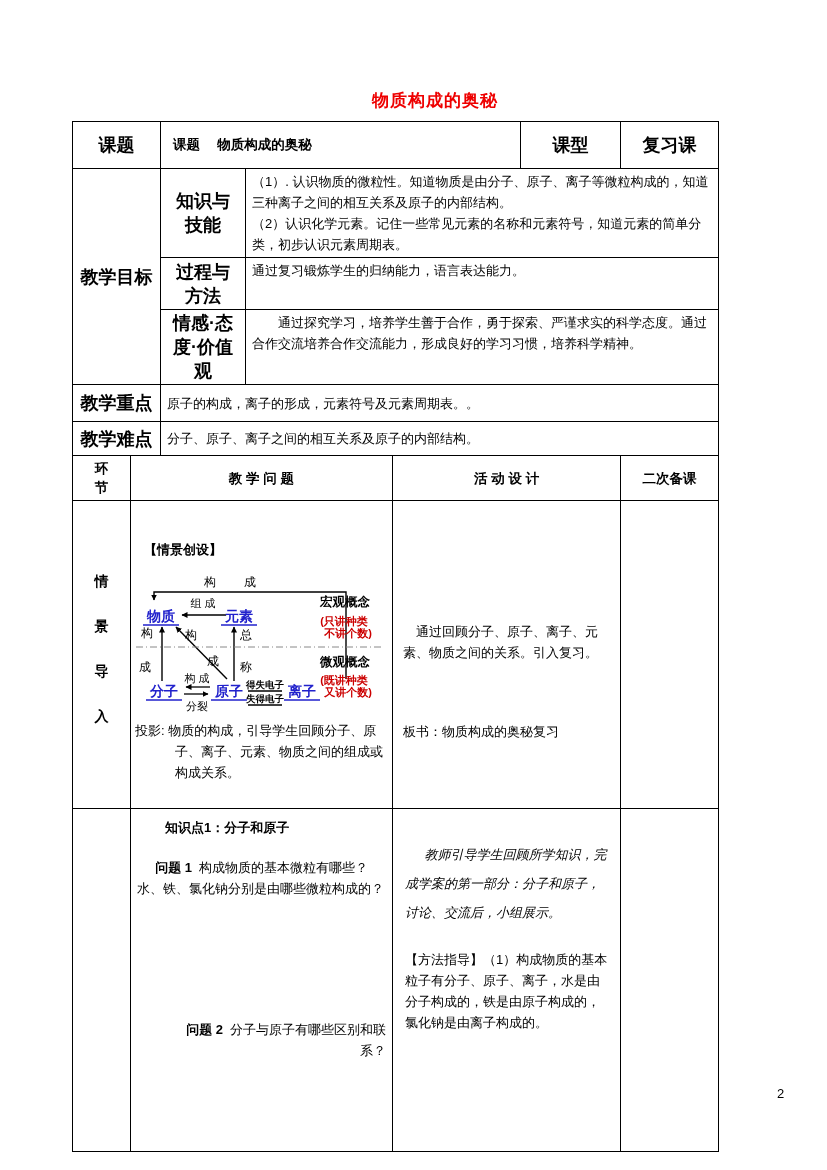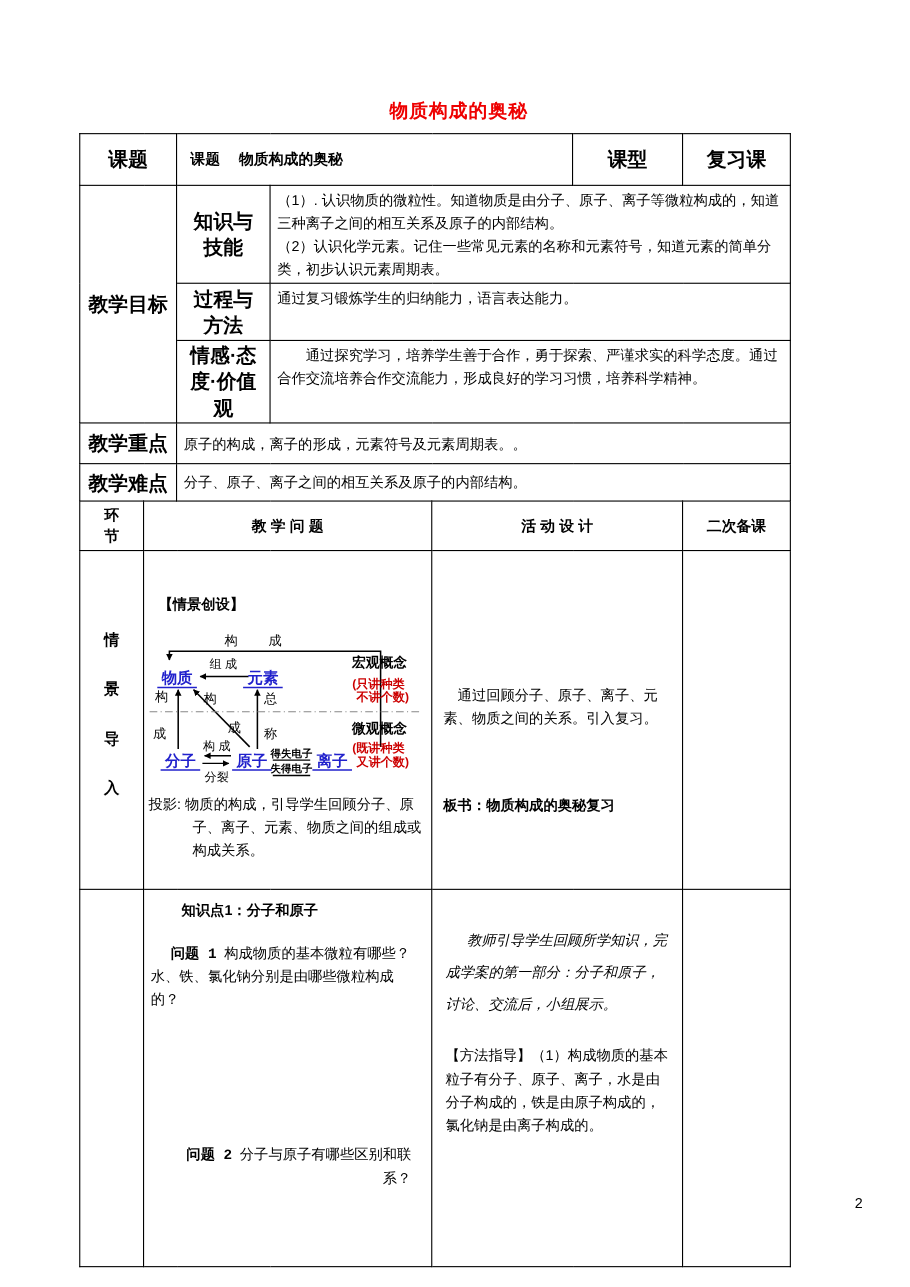--- a/index.html
+++ b/index.html
@@ -3,21 +3,21 @@
 <meta charset="utf-8">
 <style>
   * { margin:0; padding:0; box-sizing:border-box; }
   html,body { background:#fff; }
   body {
     width:827px; height:1170px; position:relative;
     font-family:"Liberation Sans","DejaVu Sans",sans-serif;
     color:#000; font-size:13px;
   }
   .doc-title {
-    position:absolute; left:94px; top:89px; width:646px;
+    position:absolute; left:112px; top:89px; width:646px;
     text-align:center; font-size:17px; font-weight:bold; color:#ee0000;
     letter-spacing:1px;
   }
   table.lesson {
     position:absolute; left:72px; top:121px; width:646px;
     border-collapse:collapse; table-layout:fixed;
   }
   td { border:1px solid #000; vertical-align:top; overflow:hidden; }
   .lbl { text-align:center; vertical-align:middle; font-weight:bold; font-size:18px; }
   .ws { white-space:pre-line; }
@@ -42,23 +42,23 @@
   }
   .cell-q { position:relative; }
   .caption { margin:40px 0 0 13px; font-weight:bold; }
   .diagram-svg { display:block; margin:10px 0 0 3px; }
   .hang {
     margin:3px 4px 0 4px; line-height:21px;
     padding-left:40px; text-indent:-40px;
   }
   .cell-a { padding:0 10px; }
   .cell-a .lead { margin-top:120px; line-height:21px; text-indent:1em; }
-  .board { margin-top:58px; font-weight:bold; line-height:21px; }
+  .board { margin-top:58px; font-weight:normal; line-height:21px; }
   .kp-head { margin:9px 0 0 34px; font-weight:bold; line-height:20px; }
-  .q-para { margin:19px 18px 0 6px; line-height:21px; text-indent:1.4em;font-family:Liberation Mono, monospace; }
+  .q-para { margin:19px 6px 0 6px; line-height:21px; text-indent:1.4em; }
   .q-para .q-label { font-weight:bold; margin-right:7px; }
   .q2-para { margin-top:120px; padding-left:6px;text-align:right; }
   .act-p1 { margin:31px 2px 0 2px; line-height:29px; text-indent:1.5em;font-style:italic; }
   .act-p2 { margin:22px 2px 0 2px; line-height:21px; }
   .pagenum { position:absolute; left:777px; top:1086px; font-size:13px; }
   svg text { font-family:"Liberation Sans","DejaVu Sans",sans-serif; }
   .d-label { font-size:12px; fill:#000; }
   .d-small { font-size:11px; fill:#000; }
   .d-term { font-size:14px; font-weight:bold; }
   .d-trans { font-size:9.5px; font-weight:bold; fill:#000; }

